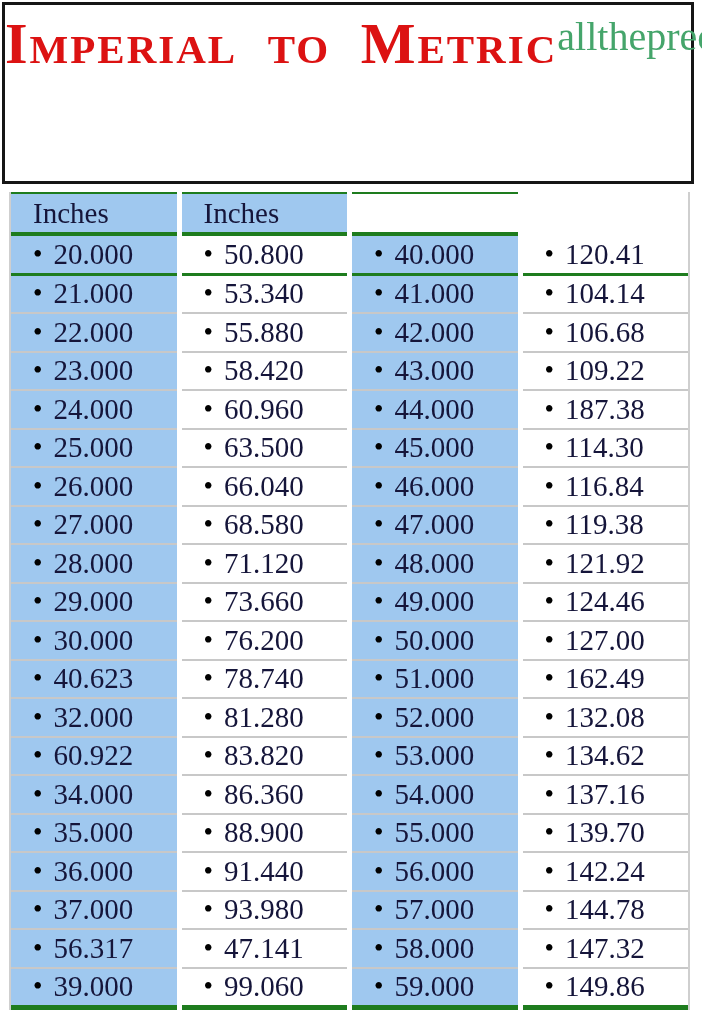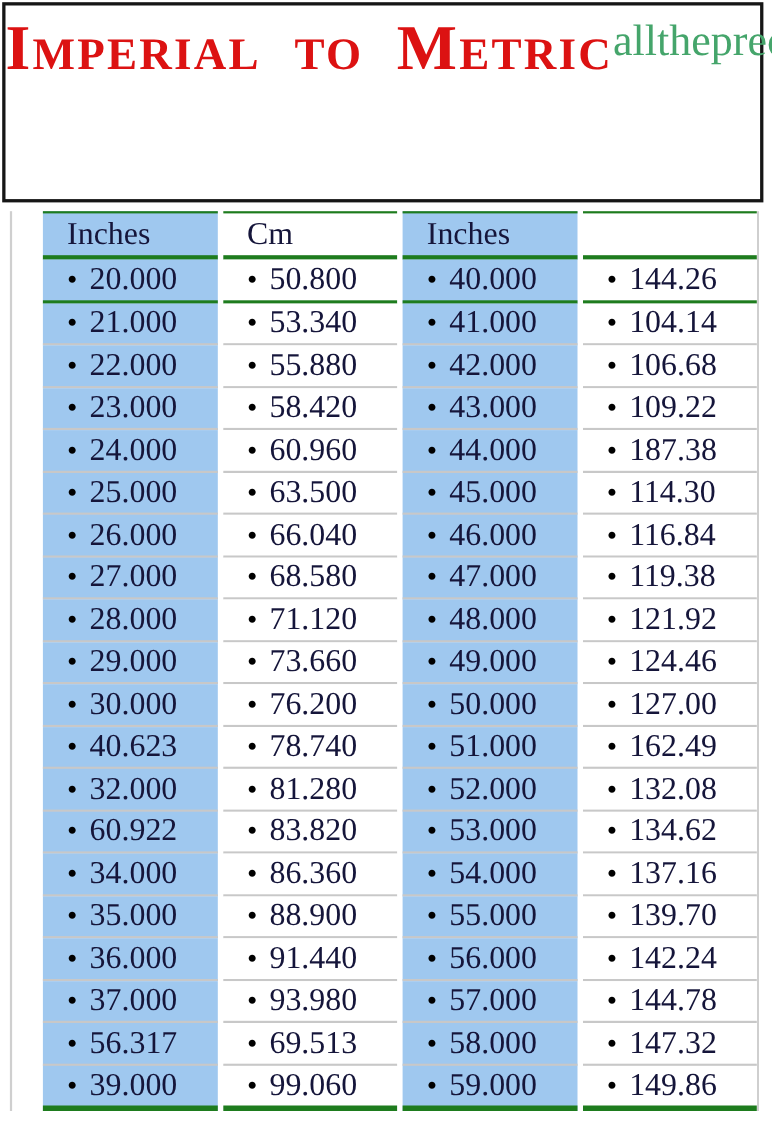--- a/index.html
+++ b/index.html
@@ -63,21 +63,20 @@
     box-sizing: border-box;
     border-left: 2px solid #cfcfcf;
     border-right: 2px solid #cfcfcf;
     background: #fff;
   }
   .trow {
     display: grid;
     grid-template-columns: 1fr 1fr 1fr 1fr;
     column-gap: 5px;
     background: #fff;
-    margin-left: 28px;
   }
   .cell {
     height: 36.5px;
     box-sizing: content-box;
     display: flex;
     align-items: center;
     padding-left: 22px;
     font-size: 29px;
     color: var(--num-navy);
     overflow: hidden;
@@ -109,41 +108,40 @@
 <div class="page">
 
   <div class="header-box">
     <div class="title-line">Imperial to Metric</div>
     <div class="website">allthepreciousthings.com</div>
   </div>
 
   <div class="conv-table">
     <div class="trow thead-row" id="thead">
         <div class="cell blue">Inches</div>
-        <div class="cell white">Cm</div>
         <div class="cell blue">Inches</div>
         <div class="cell white"></div>
       </div>
     <div id="tbody">
         <div class="trow green-sep">
           <div class="cell blue">
             <span class="bullet">•</span>
             <span>20.000</span>
           </div>
           <div class="cell white">
             <span class="bullet">•</span>
             <span>50.800</span>
           </div>
           <div class="cell blue">
             <span class="bullet">•</span>
             <span>40.000</span>
           </div>
           <div class="cell white">
             <span class="bullet">•</span>
-            <span>144.26</span>
+            <span>120.41</span>
           </div>
         </div>
         <div class="trow gray-sep">
           <div class="cell blue">
             <span class="bullet">•</span>
             <span>21.000</span>
           </div>
           <div class="cell white">
             <span class="bullet">•</span>
             <span>53.340</span>
@@ -445,21 +443,21 @@
             <span>144.78</span>
           </div>
         </div>
         <div class="trow gray-sep">
           <div class="cell blue">
             <span class="bullet">•</span>
             <span>56.317</span>
           </div>
           <div class="cell white">
             <span class="bullet">•</span>
-            <span>69.513</span>
+            <span>47.141</span>
           </div>
           <div class="cell blue">
             <span class="bullet">•</span>
             <span>58.000</span>
           </div>
           <div class="cell white">
             <span class="bullet">•</span>
             <span>147.32</span>
           </div>
         </div>

